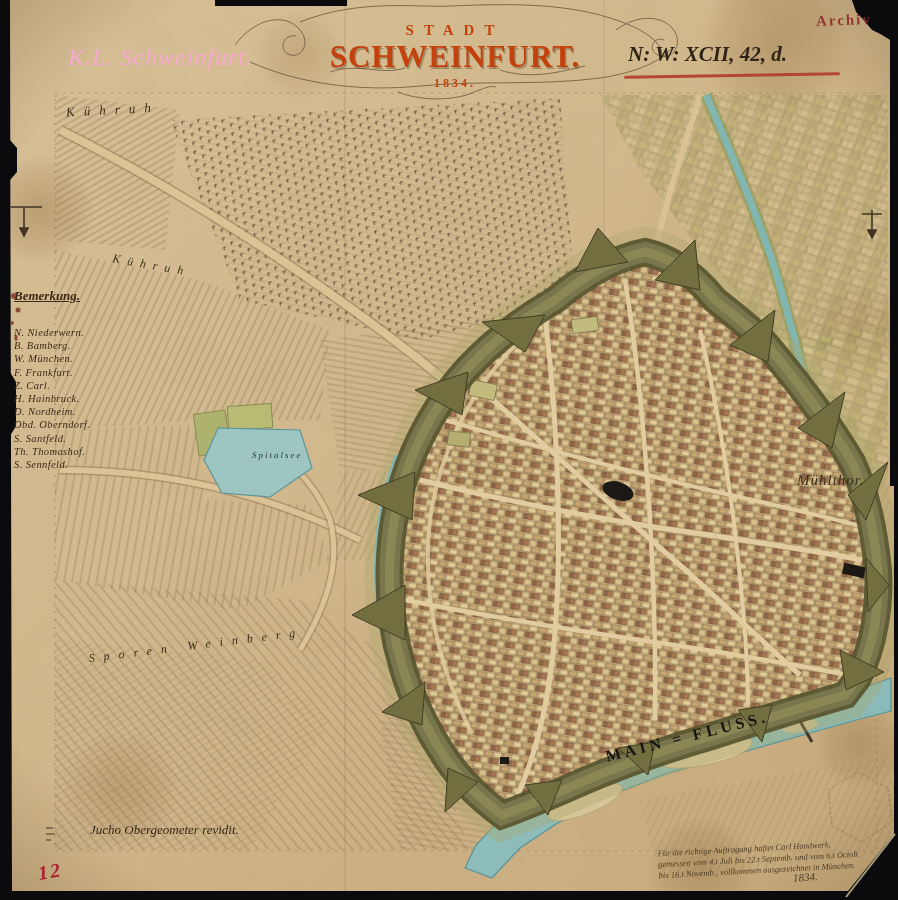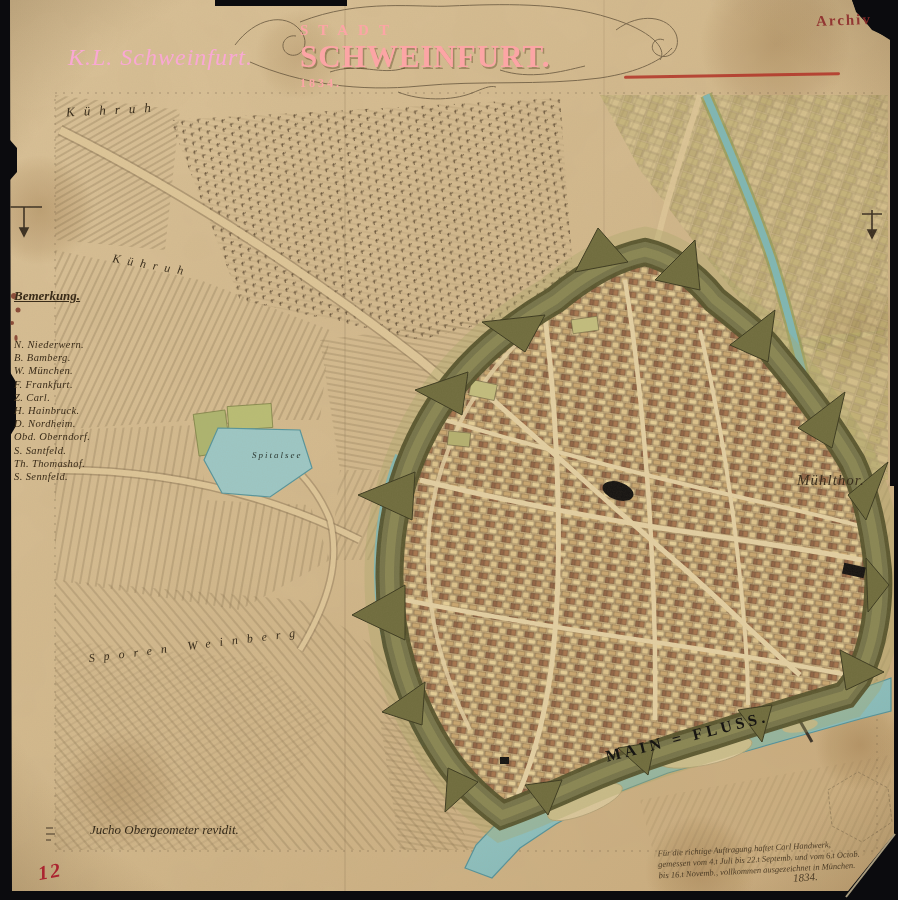--- a/index.html
+++ b/index.html
@@ -3,31 +3,31 @@
 <meta charset="utf-8">
 <style>
   html,body{margin:0;padding:0;background:#0b0b0e;}
   .stage{position:relative;width:898px;height:900px;overflow:hidden;
          font-family:"Liberation Serif","DejaVu Serif",serif;}
   .stage svg{position:absolute;left:0;top:0;}
   .lbl{position:absolute;color:#32291b;white-space:nowrap;}
   .stamp{font-weight:bold;font-size:15px;letter-spacing:2px;color:#8e2b2b;
          transform:rotate(-2deg);opacity:.9;}
   .series{font-style:italic;font-size:24px;letter-spacing:1px;color:#f9a8d4;}
-  .titleblock{position:absolute;left:300px;top:22px;width:310px;text-align:left;color:#fca5a5;}
+  .titleblock{position:absolute;left:300px;top:22px;width:310px;text-align:center;color:#c2410c;}
   .title-upper{font-size:15px;font-weight:bold;letter-spacing:10px;}
   .title-main{font-size:31px;font-weight:bold;letter-spacing:1px;
               text-shadow:1.5px 1.5px 0 rgba(80,60,30,.38);}
   .title-year{font-size:12px;font-weight:bold;letter-spacing:3px;margin-top:1px;}
   .reference{font-style:italic;font-weight:bold;font-size:21px;color:#2e2516;}
   .ref-underline{position:absolute;height:3px;background:#b23327;border-radius:2px;
                  transform:rotate(-1deg);opacity:.85;}
   .legend{position:absolute;left:14px;top:288px;width:110px;color:#3a2c19;}
   .legend-title{font-style:italic;font-weight:bold;font-size:13px;
-                text-decoration:underline;margin-bottom:34px;}
+                text-decoration:underline;margin-bottom:22px;}
   .legend-item{font-style:italic;font-size:10.5px;line-height:13.2px;letter-spacing:.4px;}
   .fieldlbl{font-style:italic;color:#3b2f1d;}
   .river-lbl{font-weight:bold;font-size:16px;letter-spacing:4px;color:#171512;
              transform:rotate(-14deg);transform-origin:left center;}
   .rev-note{font-style:italic;font-size:13px;color:#362b1a;}
   .cert{position:absolute;left:658px;top:842px;width:240px;transform:rotate(-3deg);
         color:#4d3d27;font-style:italic;font-size:8.5px;line-height:11px;}
   .cert-year{position:absolute;left:793px;top:871px;font-style:italic;font-size:11px;
              color:#4d3d27;transform:rotate(-4deg);}
   .sheetno{position:absolute;left:38px;top:860px;font-weight:bold;font-style:italic;
@@ -296,20 +296,21 @@
   <div class="lbl stamp" style="left:816px;top:12px;">Archiv</div>
 
   <div class="lbl series" style="left:68px;top:44px;">K.L. Schweinfurt.</div>
 
   <div class="titleblock">
     <div class="title-upper">STADT</div>
     <div class="title-main">SCHWEINFURT.</div>
     <div class="title-year">1834.</div>
   </div>
 
+  <div class="lbl reference" style="left:628px;top:42px;">N: W: XCII, 42, d.</div>
   <div class="ref-underline" style="left:624px;top:74px;width:216px;"></div>
 
   <div class="legend">
     <div class="legend-title">Bemerkung.</div>
     <div class="legend-item">N. Niederwern.</div>
     <div class="legend-item">B. Bamberg.</div>
     <div class="legend-item">W. München.</div>
     <div class="legend-item">F. Frankfurt.</div>
     <div class="legend-item">Z. Carl.</div>
     <div class="legend-item">H. Hainbruck.</div>

